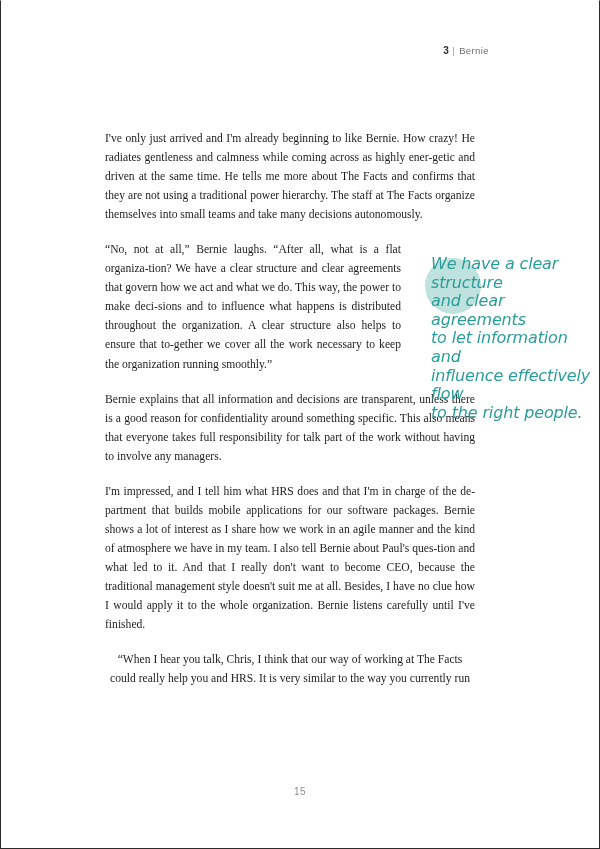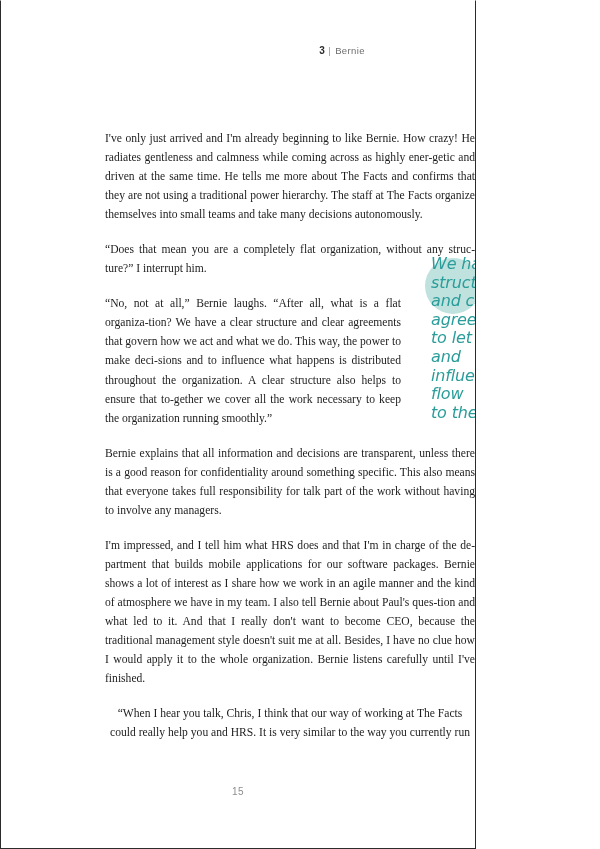--- a/index.html
+++ b/index.html
@@ -2,21 +2,21 @@
 <html><head>
 <meta charset="utf-8">
 <style>
   html, body {
     margin: 0;
     padding: 0;
     background: #ffffff;
   }
   #page {
     position: relative;
-    width: 476px;
+    width: 600px;
     height: 849px;
     background: #ffffff;
     box-sizing: border-box;
     border-left: 1px solid #2b2b2b;
     border-bottom: 1px solid #2b2b2b;
     border-right: 1px solid #2b2b2b;
     border-top: 1px solid #ffffff;
     overflow: hidden;
     font-family: "Liberation Serif", serif;
     padding-left: 44px;
@@ -121,21 +121,20 @@
 <body>
 
 <div id="page">
 
   <div class="runhead">
     <span class="chapnum">3</span><span class="sep">|</span><span>Bernie</span>
   </div>
 
   <div class="textcol">
     <p>I've only just arrived and I'm already beginning to like Bernie. How crazy! He radiates gentleness and calmness while coming across as highly ener-getic and driven at the same time. He tells me more about The Facts and confirms that they are not using a traditional power hierarchy. The staff at The Facts organize themselves into small teams and take many decisions autonomously.</p>
-    <p>“Does that mean you are a completely flat organization, without any struc-ture?” I interrupt him.</p>
     <p><span class="quote-spacer"></span><span>“No, not at all,” Bernie laughs. “After all, what is a flat organiza-tion? We have a clear structure and clear agreements that govern how we act and what we do. This way, the power to make deci-sions and to influence what happens is distributed throughout the organization. A clear structure also helps to ensure that to-gether we cover all the work necessary to keep the organization running smoothly.”</span></p>
     <p>Bernie explains that all information and decisions are transparent, unless there is a good reason for confidentiality around something specific. This also means that everyone takes full responsibility for talk part of the work without having to involve any managers.</p>
     <p>I'm impressed, and I tell him what HRS does and that I'm in charge of the de-partment that builds mobile applications for our software packages. Bernie shows a lot of interest as I share how we work in an agile manner and the kind of atmosphere we have in my team. I also tell Bernie about Paul's ques-tion and what led to it. And that I really don't want to become CEO, because the traditional management style doesn't suit me at all. Besides, I have no clue how I would apply it to the whole organization. Bernie listens carefully until I've finished.</p>
     <p class="last-left">“When I hear you talk, Chris, I think that our way of working at The Facts could really help you and HRS. It is very similar to the way you currently run</p>
   </div>
 
   <div class="pullquote">
     <div class="disc"></div>
     <div class="qtext">We have a clear structure
 and clear agreements

